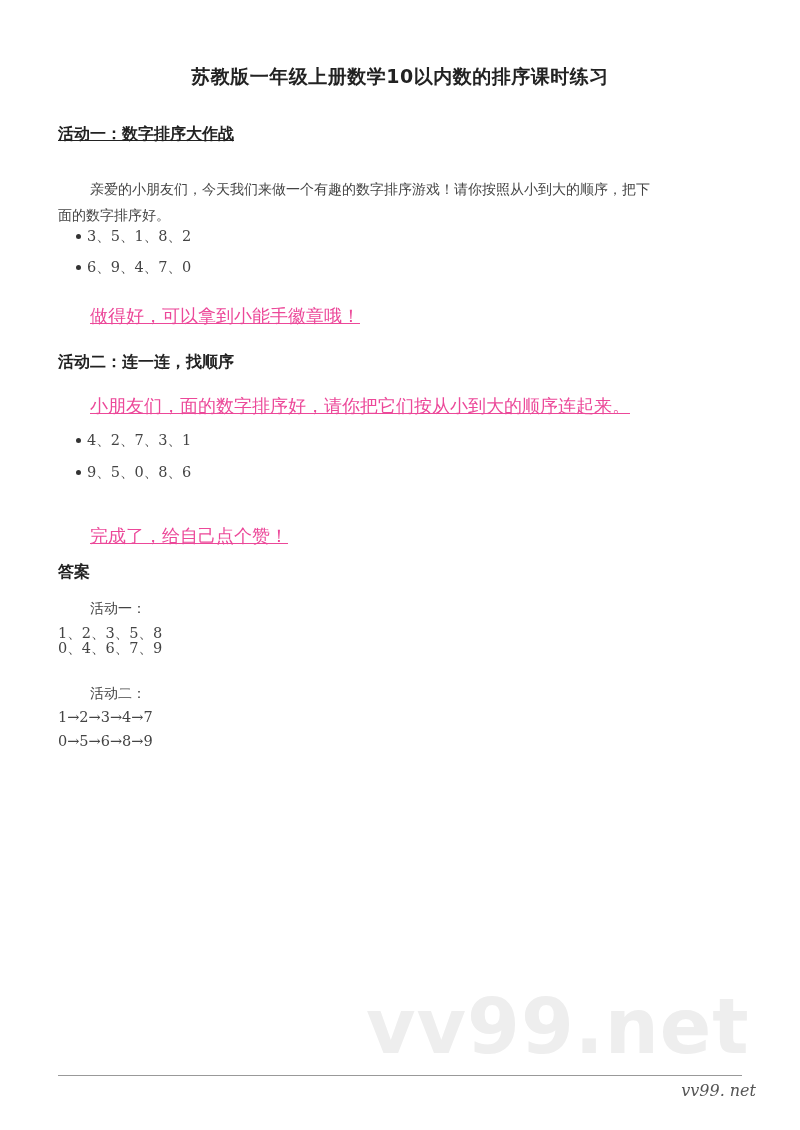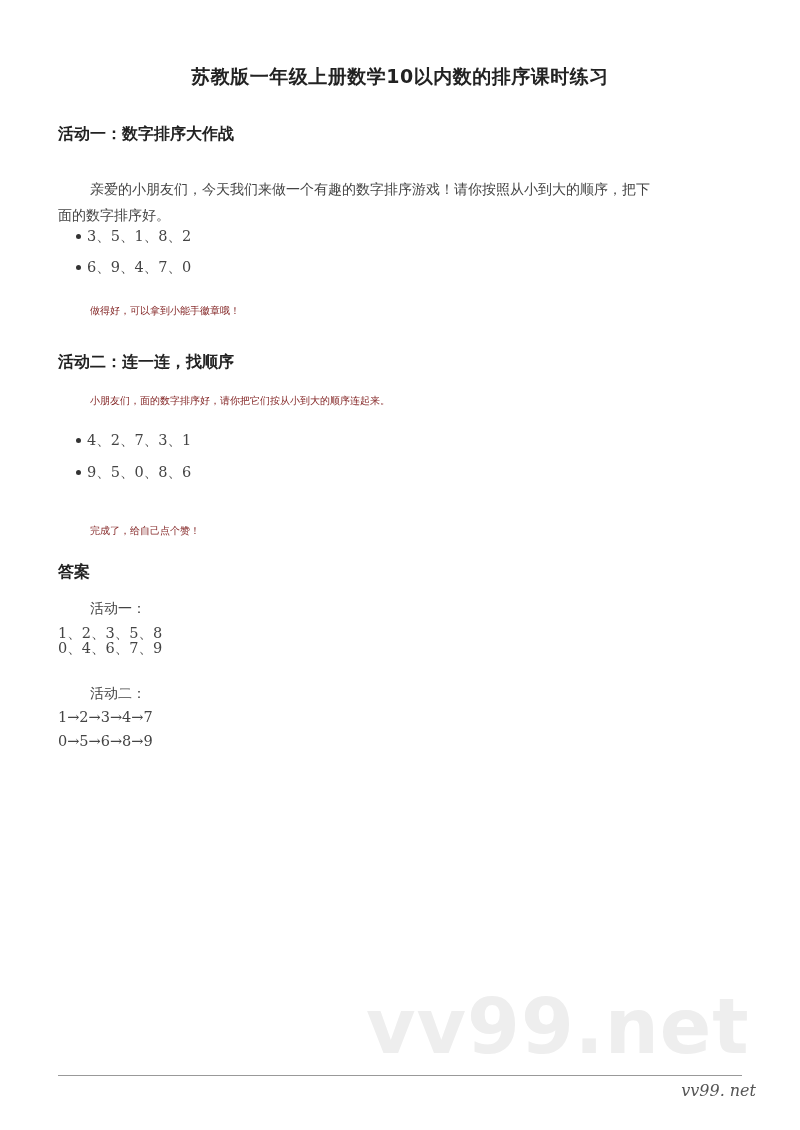--- a/index.html
+++ b/index.html
@@ -8,35 +8,35 @@
   .page { position: absolute; left: 0; top: 0; width: 800px; height: 1130px; padding-left: 16px; }
   .title { position: absolute; top: 64px; left: 0; width: 800px; text-align: center;
            font-size: 19px; font-weight: bold; color: #222; letter-spacing: 0.5px;
            font-family: "DejaVu Sans", "Liberation Sans", sans-serif; }
   .h2 { position: absolute; left: 58px; font-size: 16px; font-weight: bold; color: #222;
         font-family: "DejaVu Sans", "Liberation Sans", sans-serif; }
   .para { position: absolute; left: 58px; width: 690px; font-size: 14px; line-height: 26px; color: #444; text-indent: 32px; }
   .bullet { position: absolute; left: 76px; font-size: 14.5px; color: #444; }
   .bullet .dot { display: inline-block; width: 5px; height: 5px; border-radius: 50%; background: #333;
                  vertical-align: middle; margin-right: 6px; position: relative; top: -1px; }
-  .note { position: absolute; left: 90px; font-size: 10px; color: #7f1d1d; }
+  .note { position: absolute; left: 90px; font-size: 18px; color: #ec4899; text-decoration: underline; }
   .ans-label { position: absolute; left: 90px; font-size: 14px; color: #444; }
   .ans-line { position: absolute; left: 58px; font-size: 14.5px; color: #444; }
   .watermark { position: absolute; left: 366px; top: 982px; font-size: 76px; font-weight: bold;
                color: #eeeeee; font-family: "DejaVu Sans", "Liberation Sans", sans-serif; letter-spacing: 1px; }
   .footer-rule { position: absolute; left: 58px; top: 1075px; width: 684px; height: 1px; background: #999; }
   .footer-text { position: absolute; right: 60px; top: 1081px; font-size: 16px; font-style: italic; color: #555; }
 </style>
 </head>
 <body>
 
 <div class="page">
   <div class="title">苏教版一年级上册数学10以内数的排序课时练习</div>
 
-  <div class="h2" style="top:124px;">活动一：数字排序大作战</div>
+  <div class="h2" style="top:124px;text-decoration:underline;">活动一：数字排序大作战</div>
   <div class="para" style="top:160px;margin-top:16px;">
     <div>亲爱的小朋友们，今天我们来做一个有趣的数字排序游戏！请你按照从小到大的顺序，把下</div>
     <div style="text-indent:0;">面的数字排序好。</div>
   </div>
   <div class="bullet" style="top:227px;"><span class="dot"></span><span>3、5、1、8、2</span></div>
   <div class="bullet" style="top:258px;"><span class="dot"></span><span>6、9、4、7、0</span></div>
   <div class="note" style="top:304px;">做得好，可以拿到小能手徽章哦！</div>
 
   <div class="h2" style="top:352px;">活动二：连一连，找顺序</div>
   <div class="note" style="top:394px;">小朋友们，面的数字排序好，请你把它们按从小到大的顺序连起来。</div>

